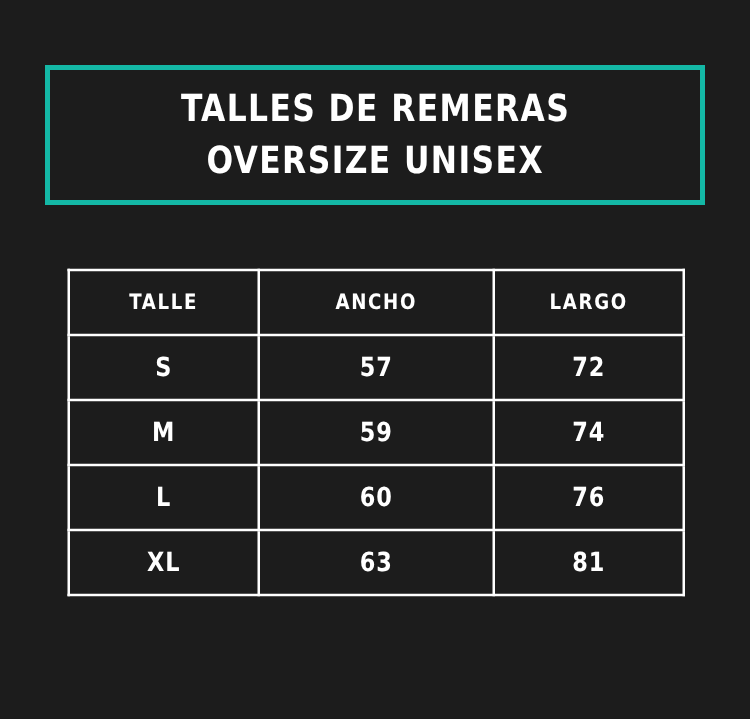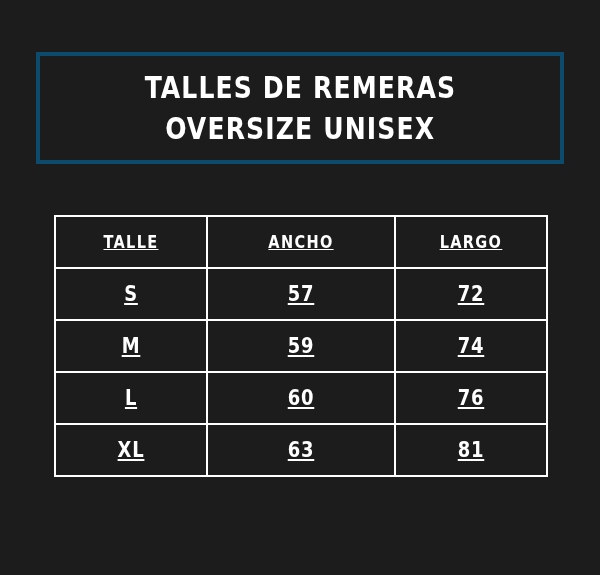--- a/index.html
+++ b/index.html
@@ -19,21 +19,21 @@
     width: 600px;
     height: 575px;
     background: #1c1c1c;
   }
   .title-box {
     position: absolute;
     left: 36px;
     top: 52px;
     width: 528px;
     height: 112px;
-    border: 4px solid #0c4a6e;
+    border: 4px solid #14b8a6;
     box-sizing: border-box;
     display: flex;
     flex-direction: column;
     align-items: center;
     justify-content: center;
   }
   .title-line {
     font-size: 30px;
     font-weight: bold;
     letter-spacing: 1.2px;
@@ -42,21 +42,20 @@
     white-space: nowrap;
     color: #ffffff;
     font-stretch: condensed;
     transform: scaleX(0.93);
   }
   .table-wrap {
     position: absolute;
     left: 54px;
     top: 215px;
     width: 492px;
-    text-decoration: underline;
   }
   table.size-table {
     border-collapse: collapse;
     width: 492px;
     table-layout: fixed;
   }
   table.size-table th,
   table.size-table td {
     border: 2px solid #ffffff;
     text-align: center;

